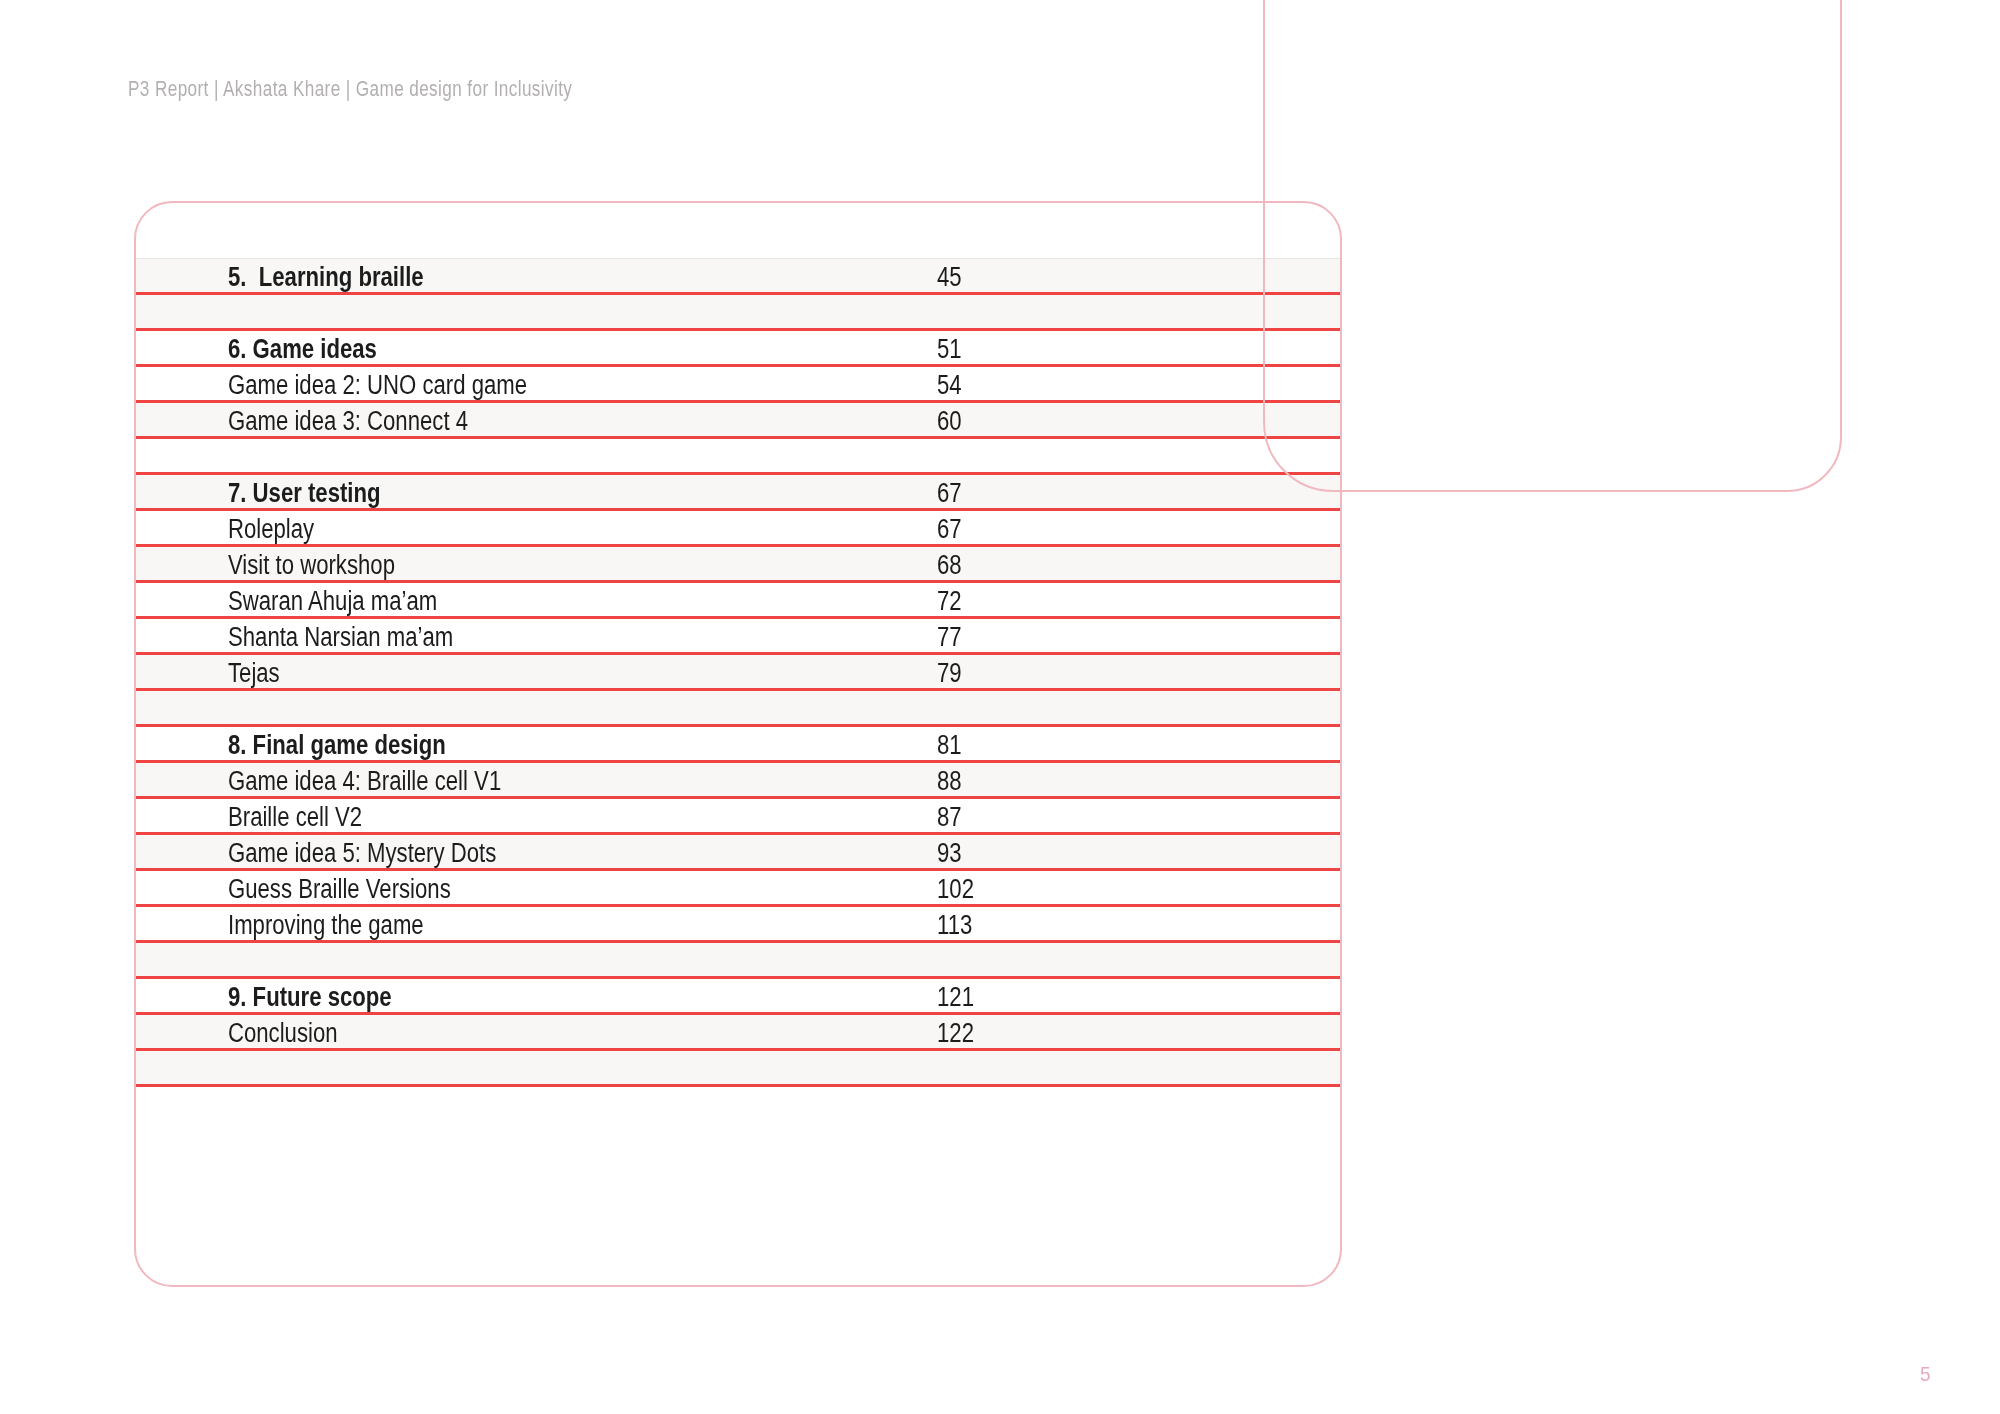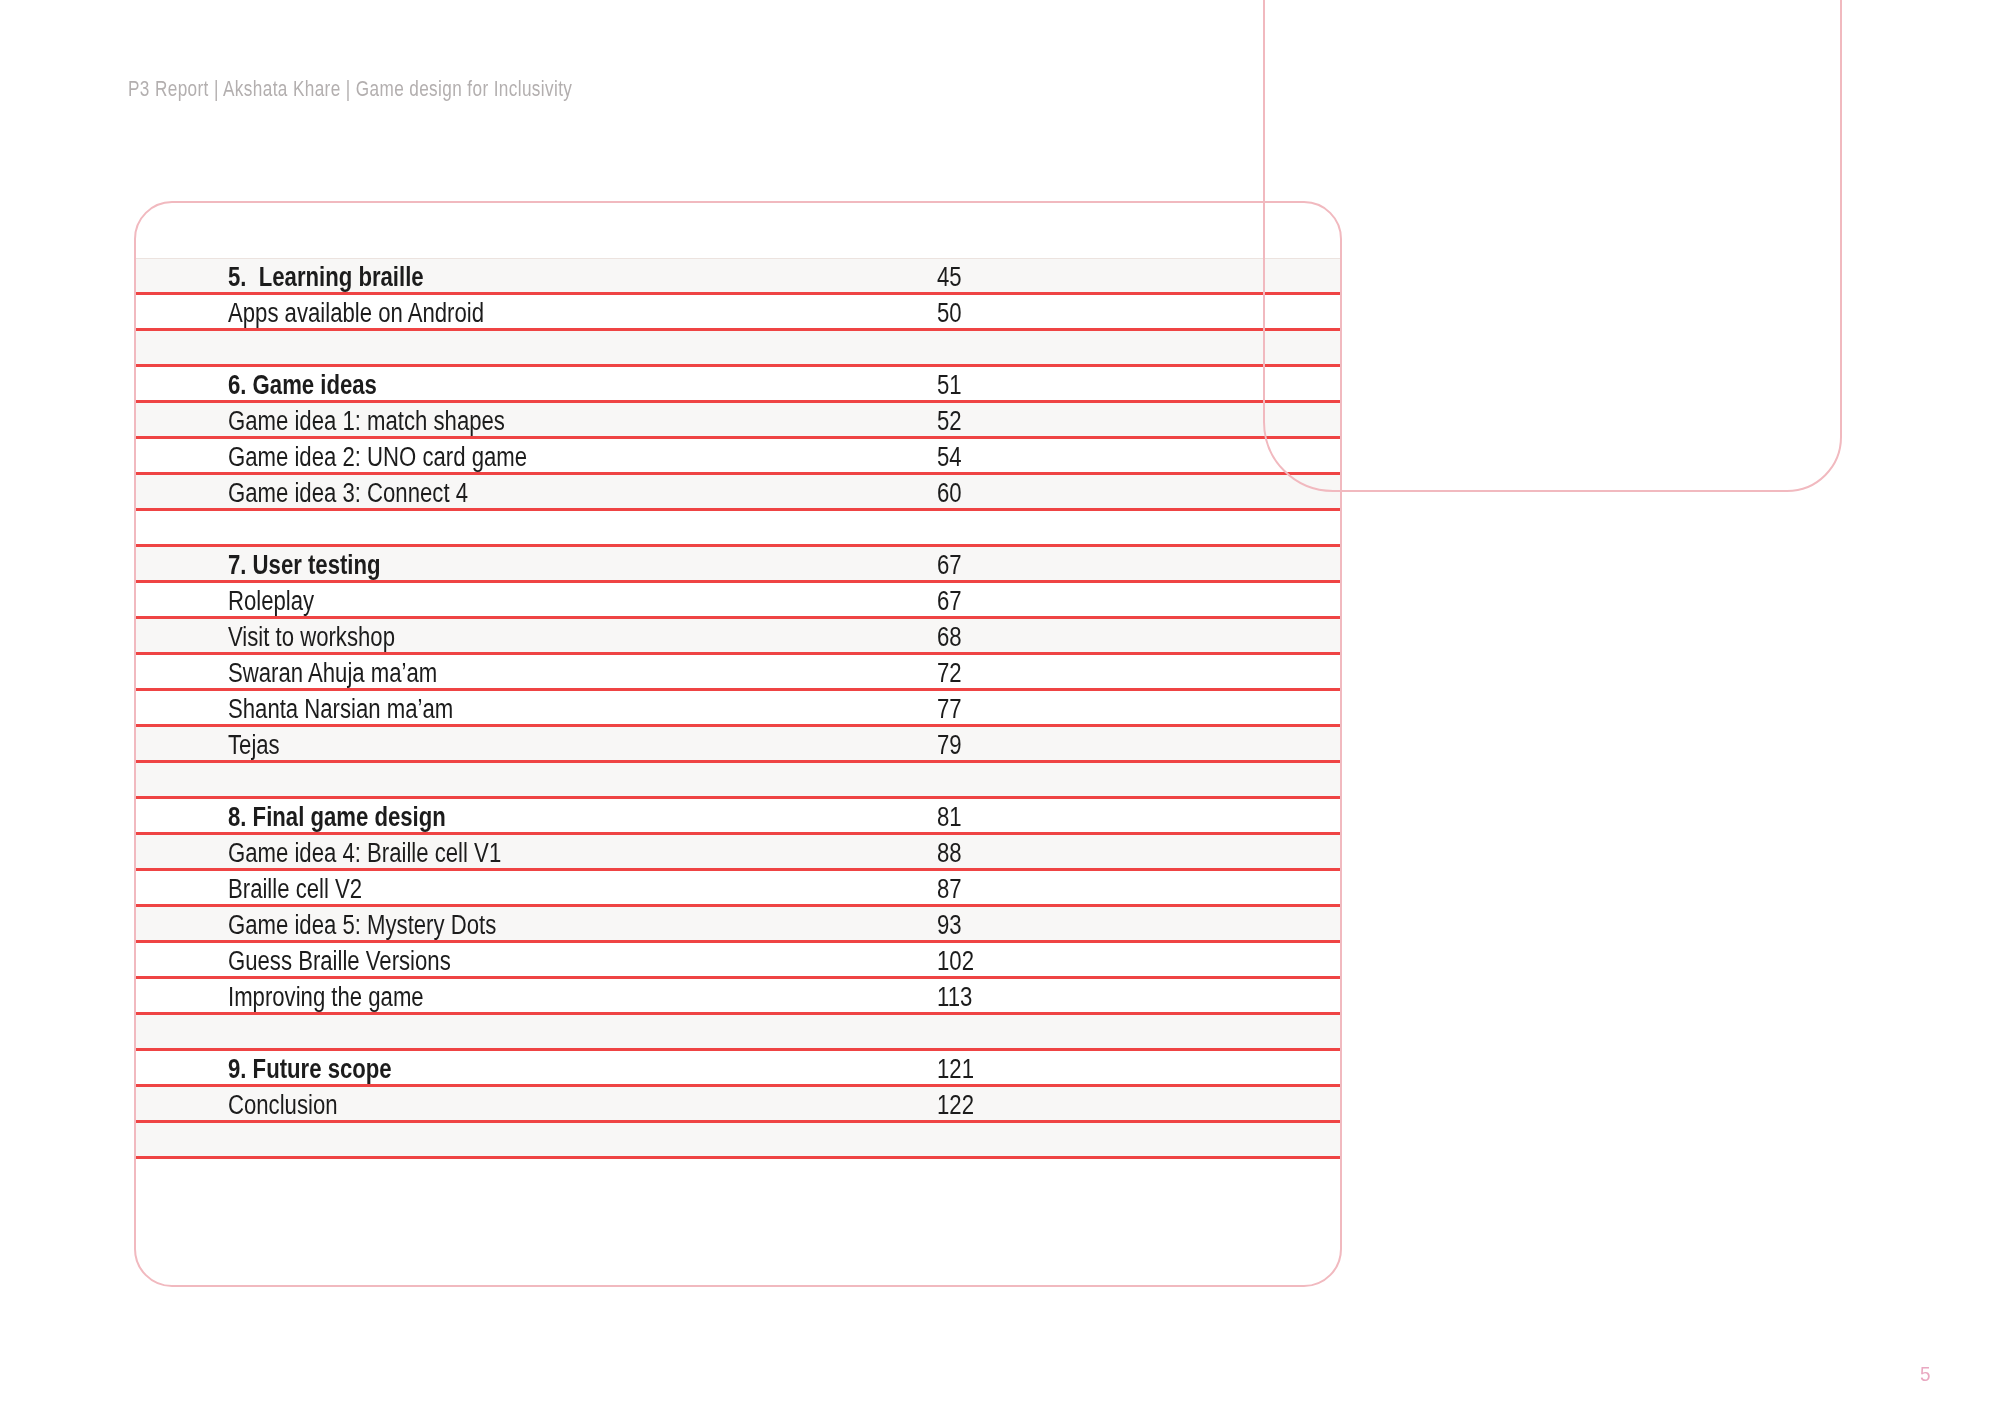--- a/index.html
+++ b/index.html
@@ -112,36 +112,28 @@
 <div class="page">
 
   <div class="report-header">P3 Report | Akshata Khare | Game design for Inclusivity</div>
 
   <div class="toc-card">
     <div class="toc-rows">
         <div class="toc-row shaded">
     <span class="toc-label bold">5.  Learning braille</span>
     <span class="toc-page">45</span>
   </div>
-        <div class="toc-row">
-    <span class="toc-label">Apps available on Android</span>
-    <span class="toc-page">50</span>
-  </div>
         <div class="toc-row shaded">
     <span class="toc-label"></span>
     <span class="toc-page"></span>
   </div>
         <div class="toc-row">
     <span class="toc-label bold">6. Game ideas</span>
     <span class="toc-page">51</span>
   </div>
-        <div class="toc-row shaded">
-    <span class="toc-label">Game idea 1: match shapes</span>
-    <span class="toc-page">52</span>
-  </div>
         <div class="toc-row">
     <span class="toc-label">Game idea 2: UNO card game</span>
     <span class="toc-page">54</span>
   </div>
         <div class="toc-row shaded">
     <span class="toc-label">Game idea 3: Connect 4</span>
     <span class="toc-page">60</span>
   </div>
         <div class="toc-row">
     <span class="toc-label"></span>

